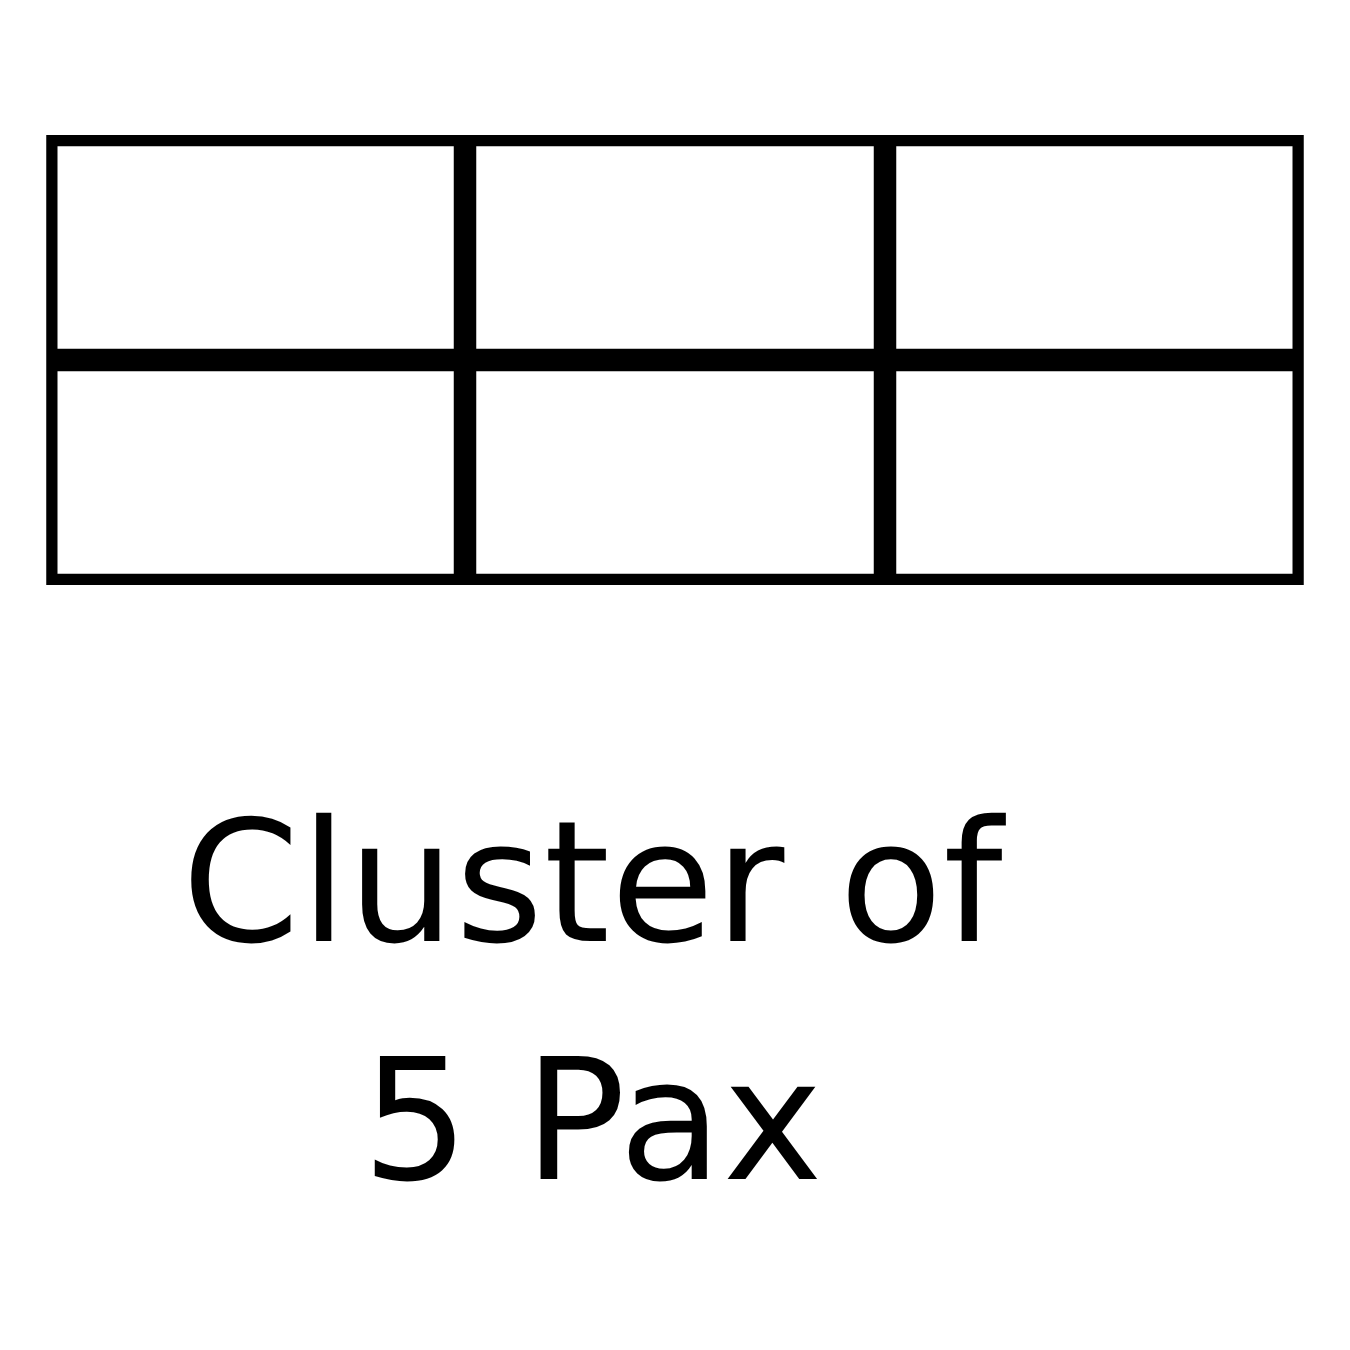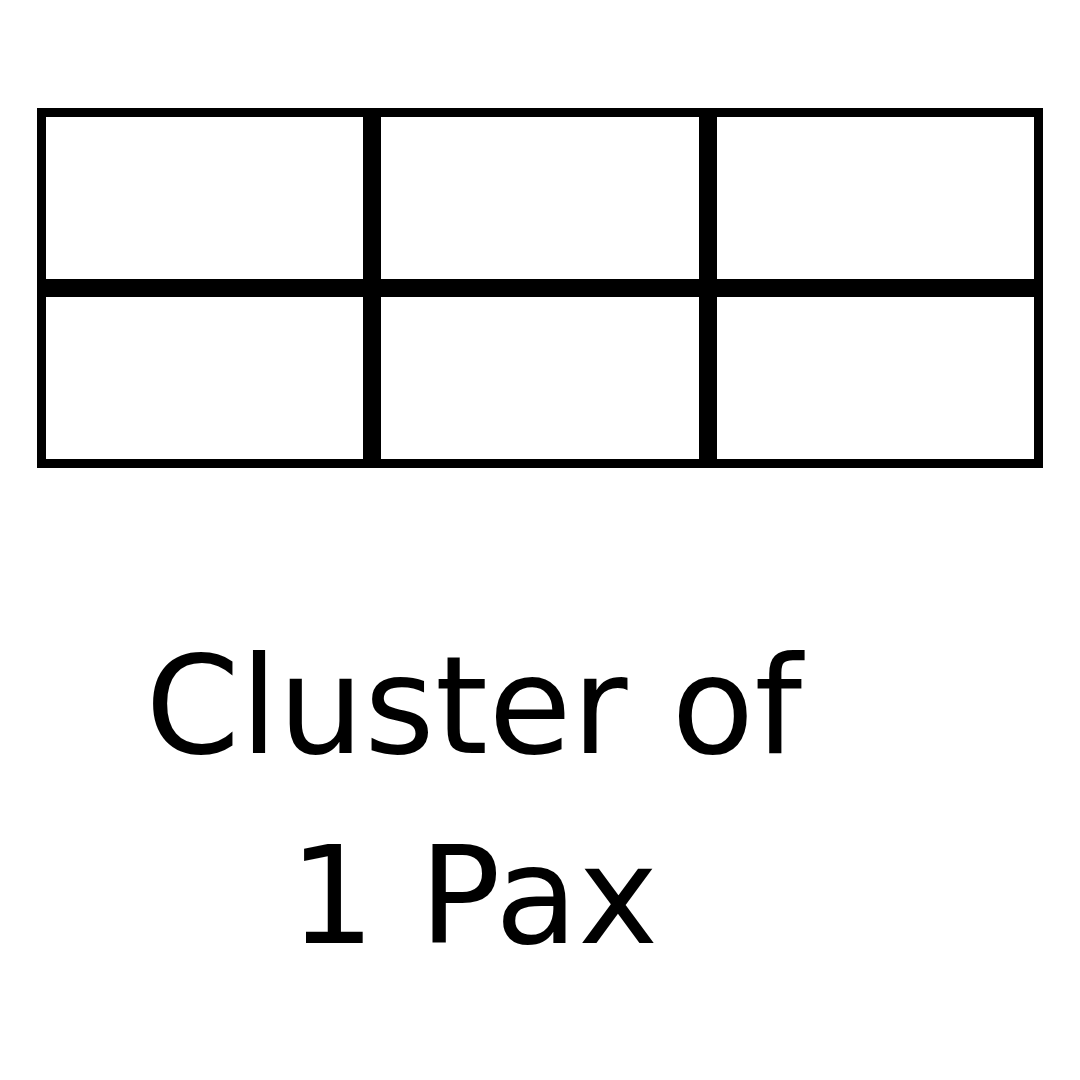--- a/index.html
+++ b/index.html
@@ -68,16 +68,16 @@
     <div class="seat-cell"></div>
     <div class="seat-cell"></div>
     <div class="seat-cell"></div>
     <div class="seat-cell"></div>
     <div class="seat-cell"></div>
     <div class="seat-cell"></div>
   </div>
 
   <div id="caption">
     <span class="caption-line">Cluster of</span>
-    <span class="caption-line">1 Pax</span>
+    <span class="caption-line">5 Pax</span>
   </div>
 
 </div>
 
 </body></html>

